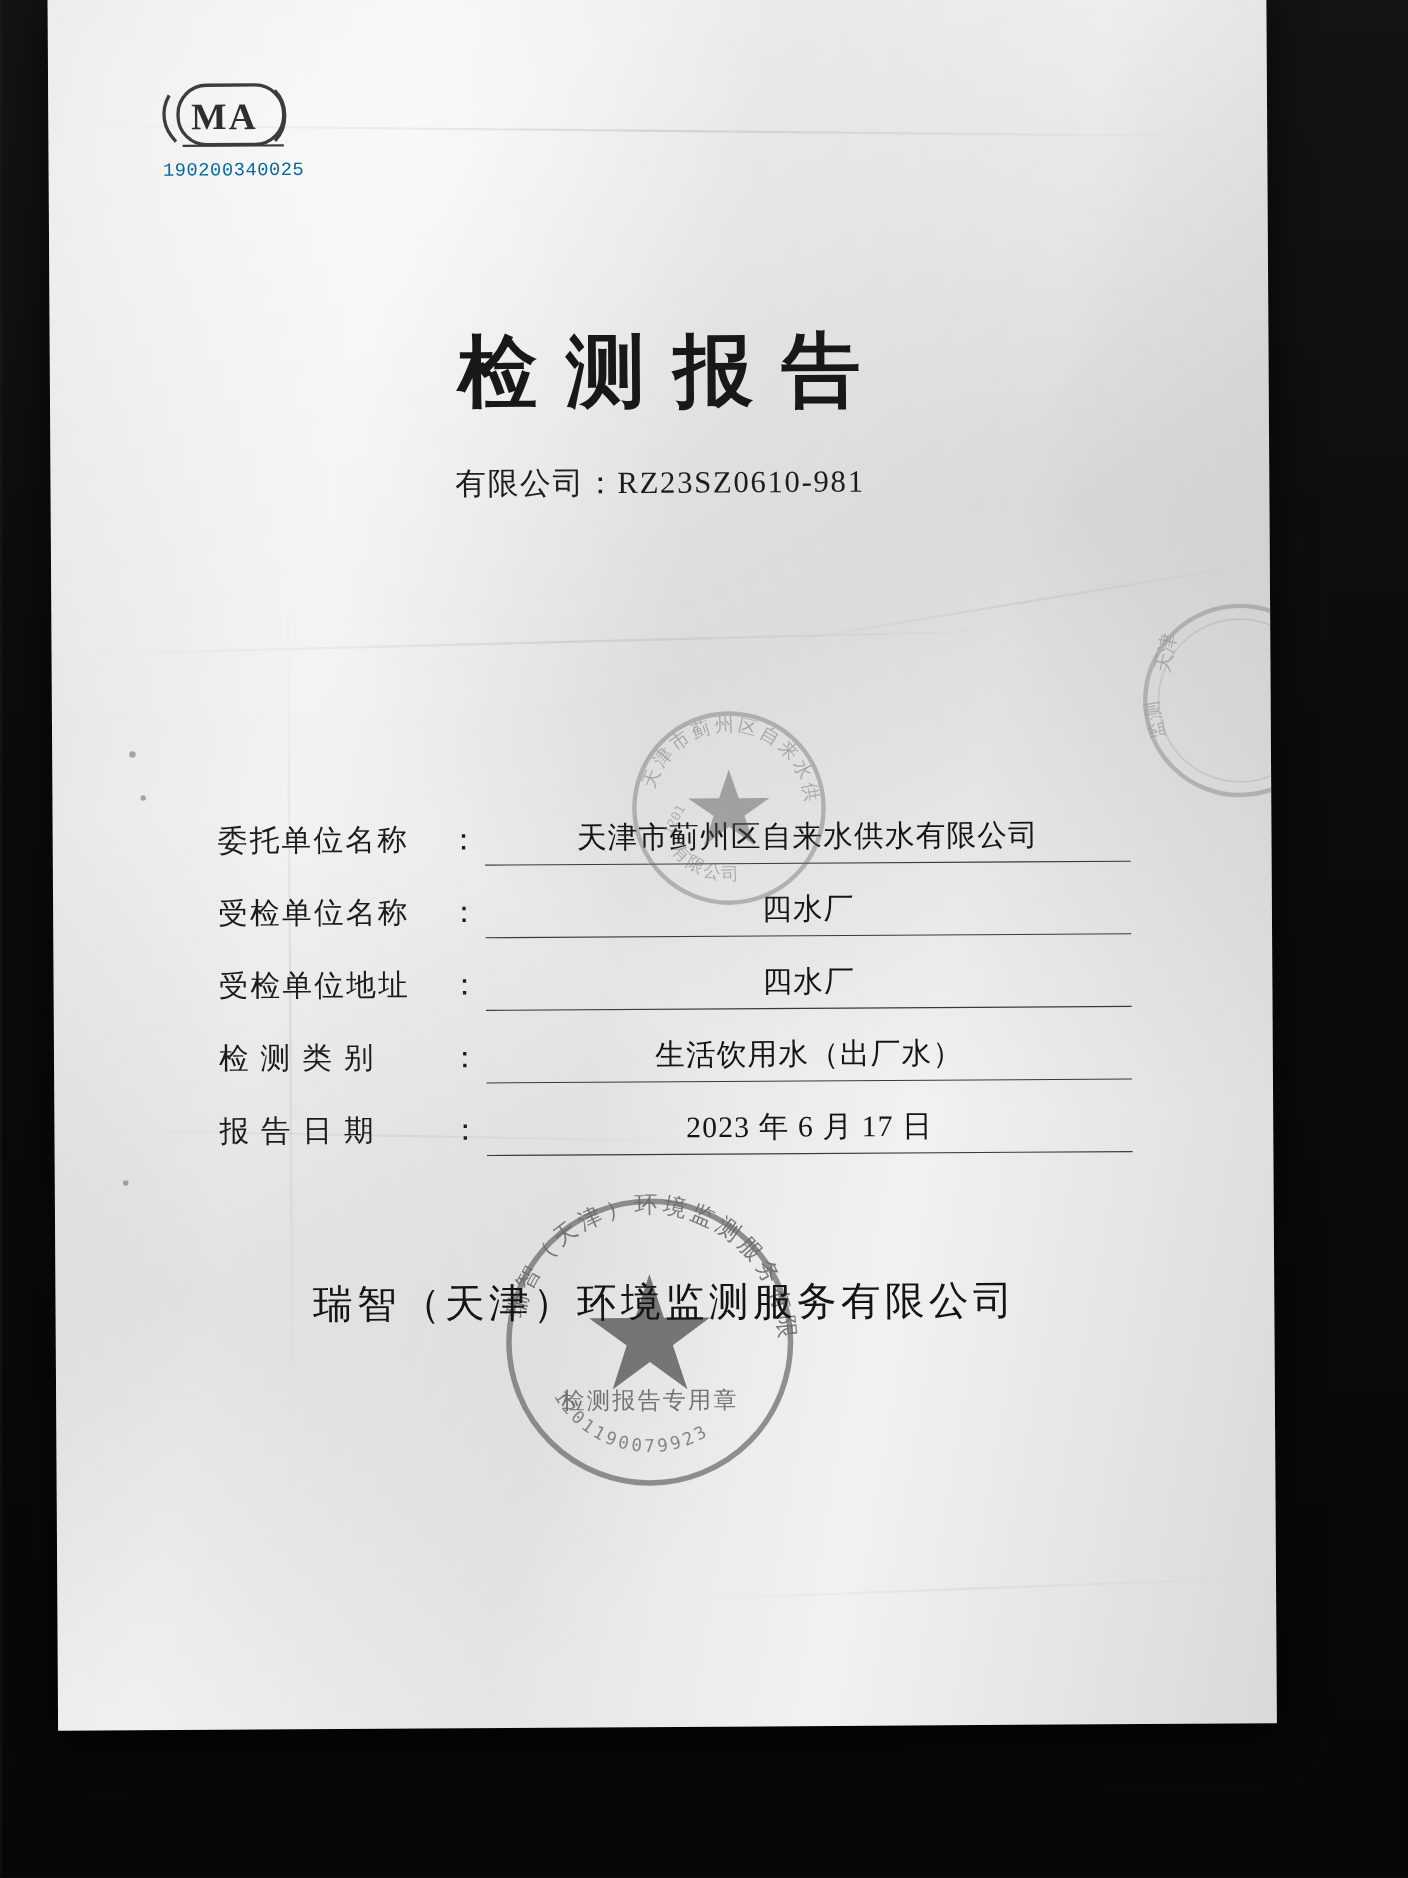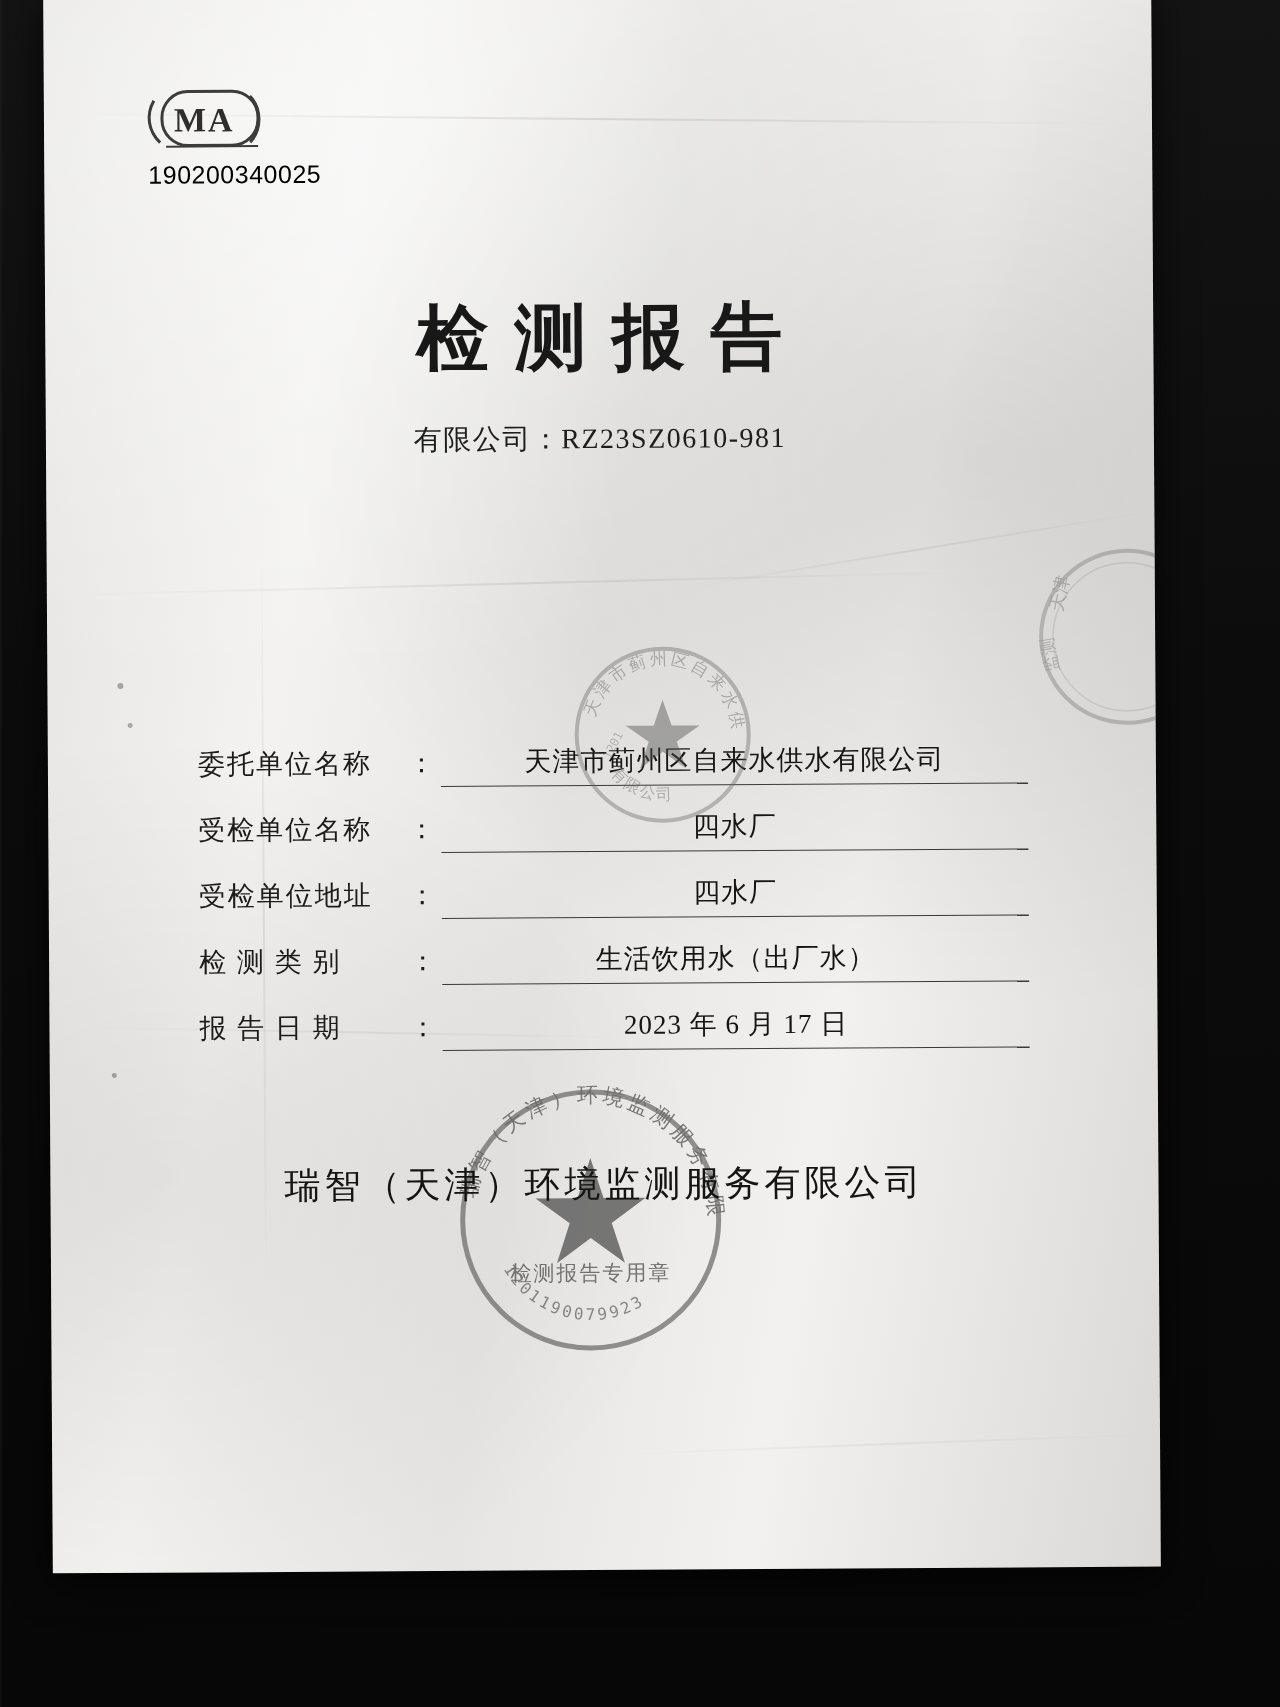--- a/index.html
+++ b/index.html
@@ -59,33 +59,33 @@
   .crease.c3 { left: 640px; top: 560px; width: 470px; transform: rotate(-9deg); opacity: .65; }
   .crease.c4 { left: 40px; top: 1040px; width: 540px; transform: rotate(1.4deg); opacity: .55; }
   .crease.c5 { left: 560px; top: 1455px; width: 540px; transform: rotate(-1.8deg); opacity: .5; }
   .crease.v1 {
     width: 2px; height: 760px; left: 214px; top: 540px;
     background: linear-gradient(180deg, rgba(0,0,0,0), rgba(0,0,0,0.08), rgba(0,0,0,0));
   }
   .speck { position: absolute; background: rgba(0,0,0,0.30); border-radius: 50%; pointer-events: none; }
 
   
-  .ma-block { position: absolute; left: 102px; top: 94px; }
+  .ma-block { position: absolute; left: 102px; top: 80px; }
   .ma-mark {
     position: relative;
     width: 122px; height: 66px;
   }
   .ma-mark svg { display: block; }
   .ma-code {
     margin-top: 8px;
     margin-left: 2px;
-    font-family: Liberation Sans, sans-serif;
-    font-size: 25px;
+    font-family: Liberation Mono, monospace;
+    font-size: 17px;
     letter-spacing: 0.5px;
-    color: #000000;
+    color: #0369a1;
   }
 
   
   .title {
     position: absolute;
     left: 0; right: 0; top: 300px;
     text-align: center;
     font-size: 72px;
     letter-spacing: 26px;
     text-indent: 26px;

